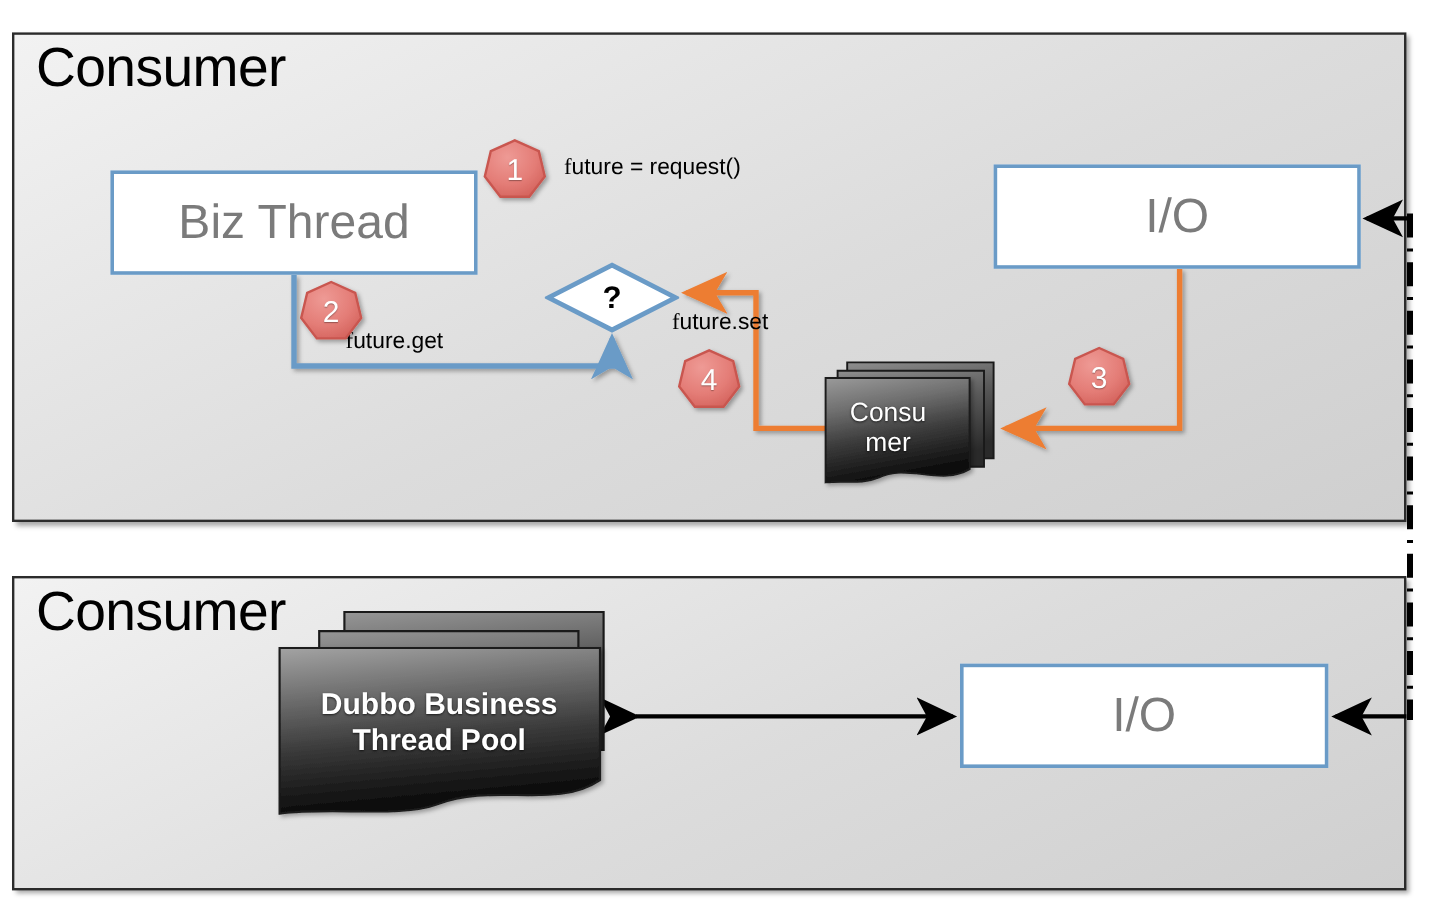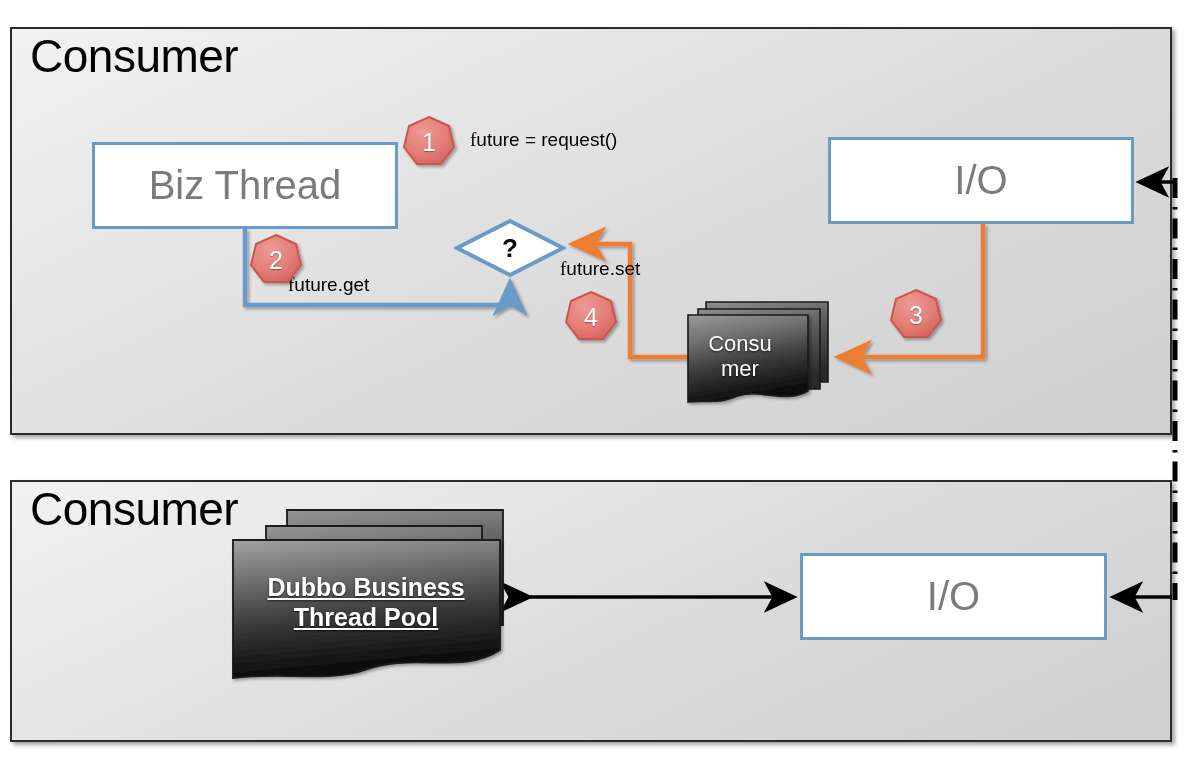--- a/index.html
+++ b/index.html
@@ -54,21 +54,21 @@
     display:flex;align-items:center;justify-content:center;
     flex-direction:column;
     color:#ffffff;text-align:center;
     font-family:"Liberation Sans",sans-serif;
     text-shadow:0 1px 2px rgba(0,0,0,.7);
     pointer-events:none;
   }
   #stack-consumer{left:680px;top:290px;width:160px;height:120px;}
   #stack-consumer .stack-label{left:0;top:24px;width:120px;height:86px;font-size:22px;line-height:1.12;}
   #stack-dubbo{left:225px;top:500px;width:300px;height:195px;}
-  #stack-dubbo .stack-label{left:7px;top:42px;width:268px;height:120px;font-size:25px;line-height:1.2;font-weight:600;text-decoration:underline;}
+  #stack-dubbo .stack-label{left:7px;top:42px;width:268px;height:120px;font-size:25px;line-height:1.2;font-weight:600;}
 
   
   #links{position:absolute;left:0;top:0;width:1198px;height:770px;pointer-events:none;}
 
   
   .badge{position:absolute;width:52px;height:54px;}
   .badge svg{display:block;overflow:visible;}
   .badge-num{
     position:absolute;left:0;top:0;width:52px;height:54px;
     display:flex;align-items:center;justify-content:center;

